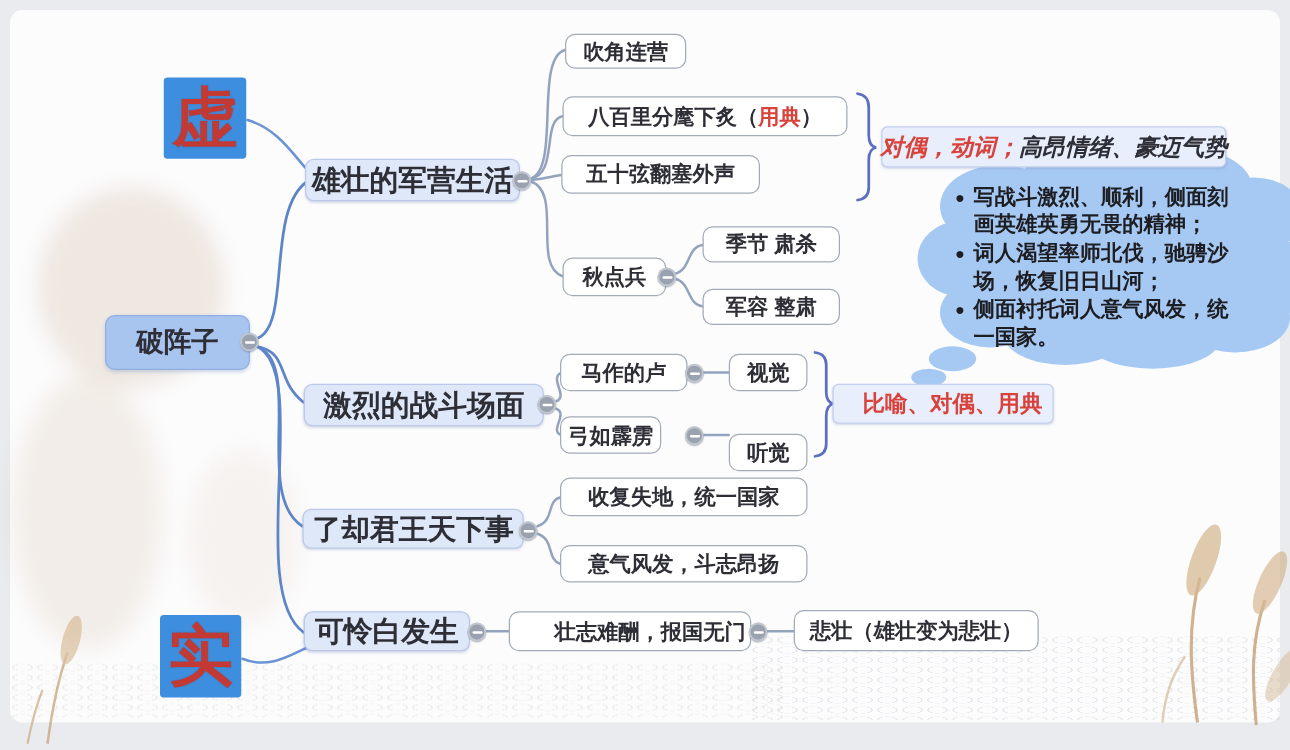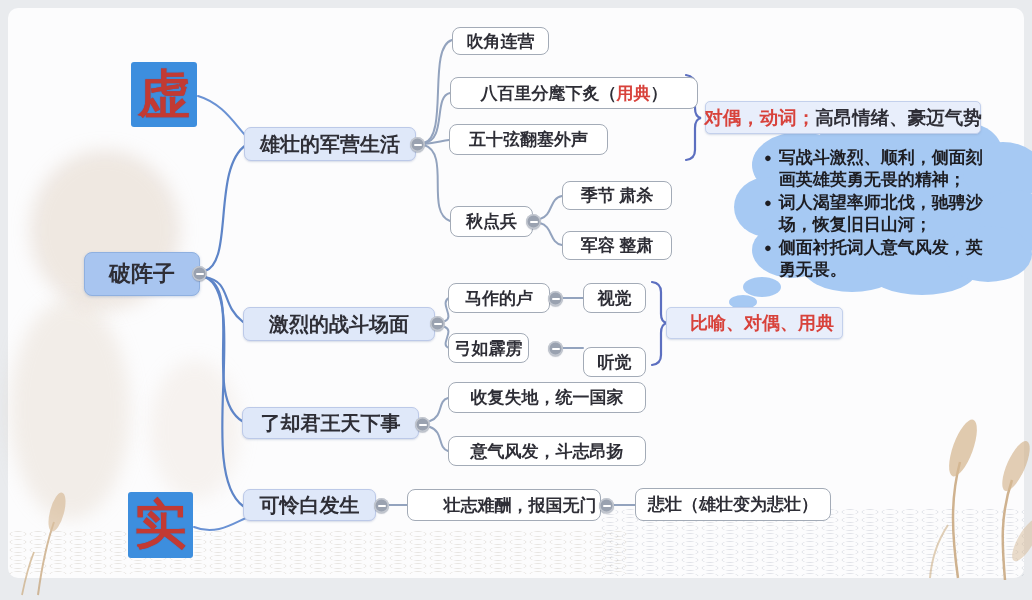--- a/index.html
+++ b/index.html
@@ -25,52 +25,52 @@
     background-size:20px 8px;}
   .mesh-left{left:8px;top:530px;width:620px;height:44px;opacity:.45;}
   .mesh-right{left:600px;top:508px;width:424px;height:68px;opacity:.55;
     background-image:radial-gradient(ellipse 12px 4px at 50% 50%, transparent 58%, rgba(150,158,175,.5) 62%, transparent 74%);}
   
   .node{position:absolute;box-sizing:border-box;display:flex;align-items:center;justify-content:center;
         white-space:nowrap;z-index:5;}
   .root{background:#a8c5f0;border:1.5px solid #8fb0e0;border-radius:8px;
         font-size:22px;font-weight:700;box-shadow:0 1px 3px rgba(110,140,190,.35);}
   .topic{background:#dfe8f9;border:1.5px solid #bcc9e8;border-radius:7px;
-        font-size:20px;font-weight:700;box-shadow:0 1px 2px rgba(120,140,180,.3);}
+        font-size:23px;font-weight:700;box-shadow:0 1px 2px rgba(120,140,180,.3);}
   .child{background:#ffffff;border:1.5px solid #a3abb7;border-radius:8px;
         font-size:17px;font-weight:600;}
   .callout{background:#e8eefb;border:1.5px solid #c3d0ec;border-radius:5px;
         font-weight:700;box-shadow:0 1px 2px rgba(120,140,180,.3);}
   .marker{background:#3d8ede;border-radius:3px;display:flex;align-items:center;justify-content:center;
         font-size:52px;font-weight:800;color:#c23a33;z-index:5;position:absolute;
         text-shadow:0 0 1px rgba(150,30,25,.6);}
   .red{color:#d8423b;}
   
   #n-root{left:84px;top:252px;width:116px;height:44px;}
   #m-xu{left:131px;top:62px;width:66px;height:65px;}
   #m-shi{left:128px;top:492px;width:65px;height:66px;}
   #n-t1{left:244px;top:127px;width:172px;height:34px;}
   #n-t1c1{left:452px;top:27px;width:97px;height:28px;}
-  #n-t1c2{left:450px;top:77px;width:248px;height:32px;}
+  #n-t1c2{left:450px;top:77px;width:228px;height:32px;}
   #n-t1c3{left:449px;top:124px;width:159px;height:31px;}
   #n-t1c4{left:450px;top:206px;width:83px;height:31px;}
   #n-t1c4a{left:562px;top:181px;width:110px;height:29px;}
   #n-t1c4b{left:562px;top:231px;width:110px;height:29px;}
   #n-t2{left:243px;top:307px;width:192px;height:34px;}
   #n-t2c1{left:448px;top:283px;width:102px;height:30px;}
   #n-t2c1a{left:583px;top:283px;width:63px;height:30px;}
   #n-t2c2{left:448px;top:333px;width:81px;height:30px;}
   #n-t2c2a{left:583px;top:347px;width:63px;height:30px;}
   #n-t3{left:242px;top:407px;width:177px;height:32px;}
   #n-t3c1{left:448px;top:382px;width:198px;height:31px;}
   #n-t3c2{left:448px;top:436px;width:198px;height:30px;}
   #n-t4{left:243px;top:489px;width:133px;height:32px;}
   #n-t4c1{left:407px;top:489px;width:194px;height:32px;padding-left:32px;}
   #n-t4c1a{left:635px;top:488px;width:196px;height:33px;}
-  #callout1{left:705px;top:101px;width:276px;height:33px;font-size:18.5px;}
+  #callout1{left:705px;top:101px;width:276px;height:33px;font-size:18.5px;font-style:italic;}
   #callout2{left:666px;top:307px;width:177px;height:32px;font-size:18px;padding-left:15px;}
   
   .minus{position:absolute;width:15px;height:15px;border-radius:50%;background:#9aa2b0;
          box-shadow:inset 0 0 0 1.5px rgba(255,255,255,.4),0 1px 1px rgba(100,110,130,.4);z-index:6;cursor:pointer;}
   .minus::after{content:"";position:absolute;left:3.5px;top:6.5px;width:8px;height:2px;background:#fff;border-radius:1px;}
   #mb-root{left:192px;top:266px;}
   #mb-t1{left:410px;top:137px;}
   #mb-t2{left:430px;top:316px;}
   #mb-t3{left:415px;top:417px;}
   #mb-t4{left:374px;top:498px;}
@@ -211,16 +211,16 @@
     <div class="bullet-row">
       <span class="bullet-dot">●</span>
       <span class="bullet-text">写战斗激烈、顺利，侧面刻画英雄英勇无畏的精神；</span>
     </div>
     <div class="bullet-row">
       <span class="bullet-dot">●</span>
       <span class="bullet-text">词人渴望率师北伐，驰骋沙场，恢复旧日山河；</span>
     </div>
     <div class="bullet-row">
       <span class="bullet-dot">●</span>
-      <span class="bullet-text">侧面衬托词人意气风发，英勇无畏。</span>
+      <span class="bullet-text">侧面衬托词人意气风发，统一国家。</span>
     </div>
   </div>
 </div>
 
 </body></html>

